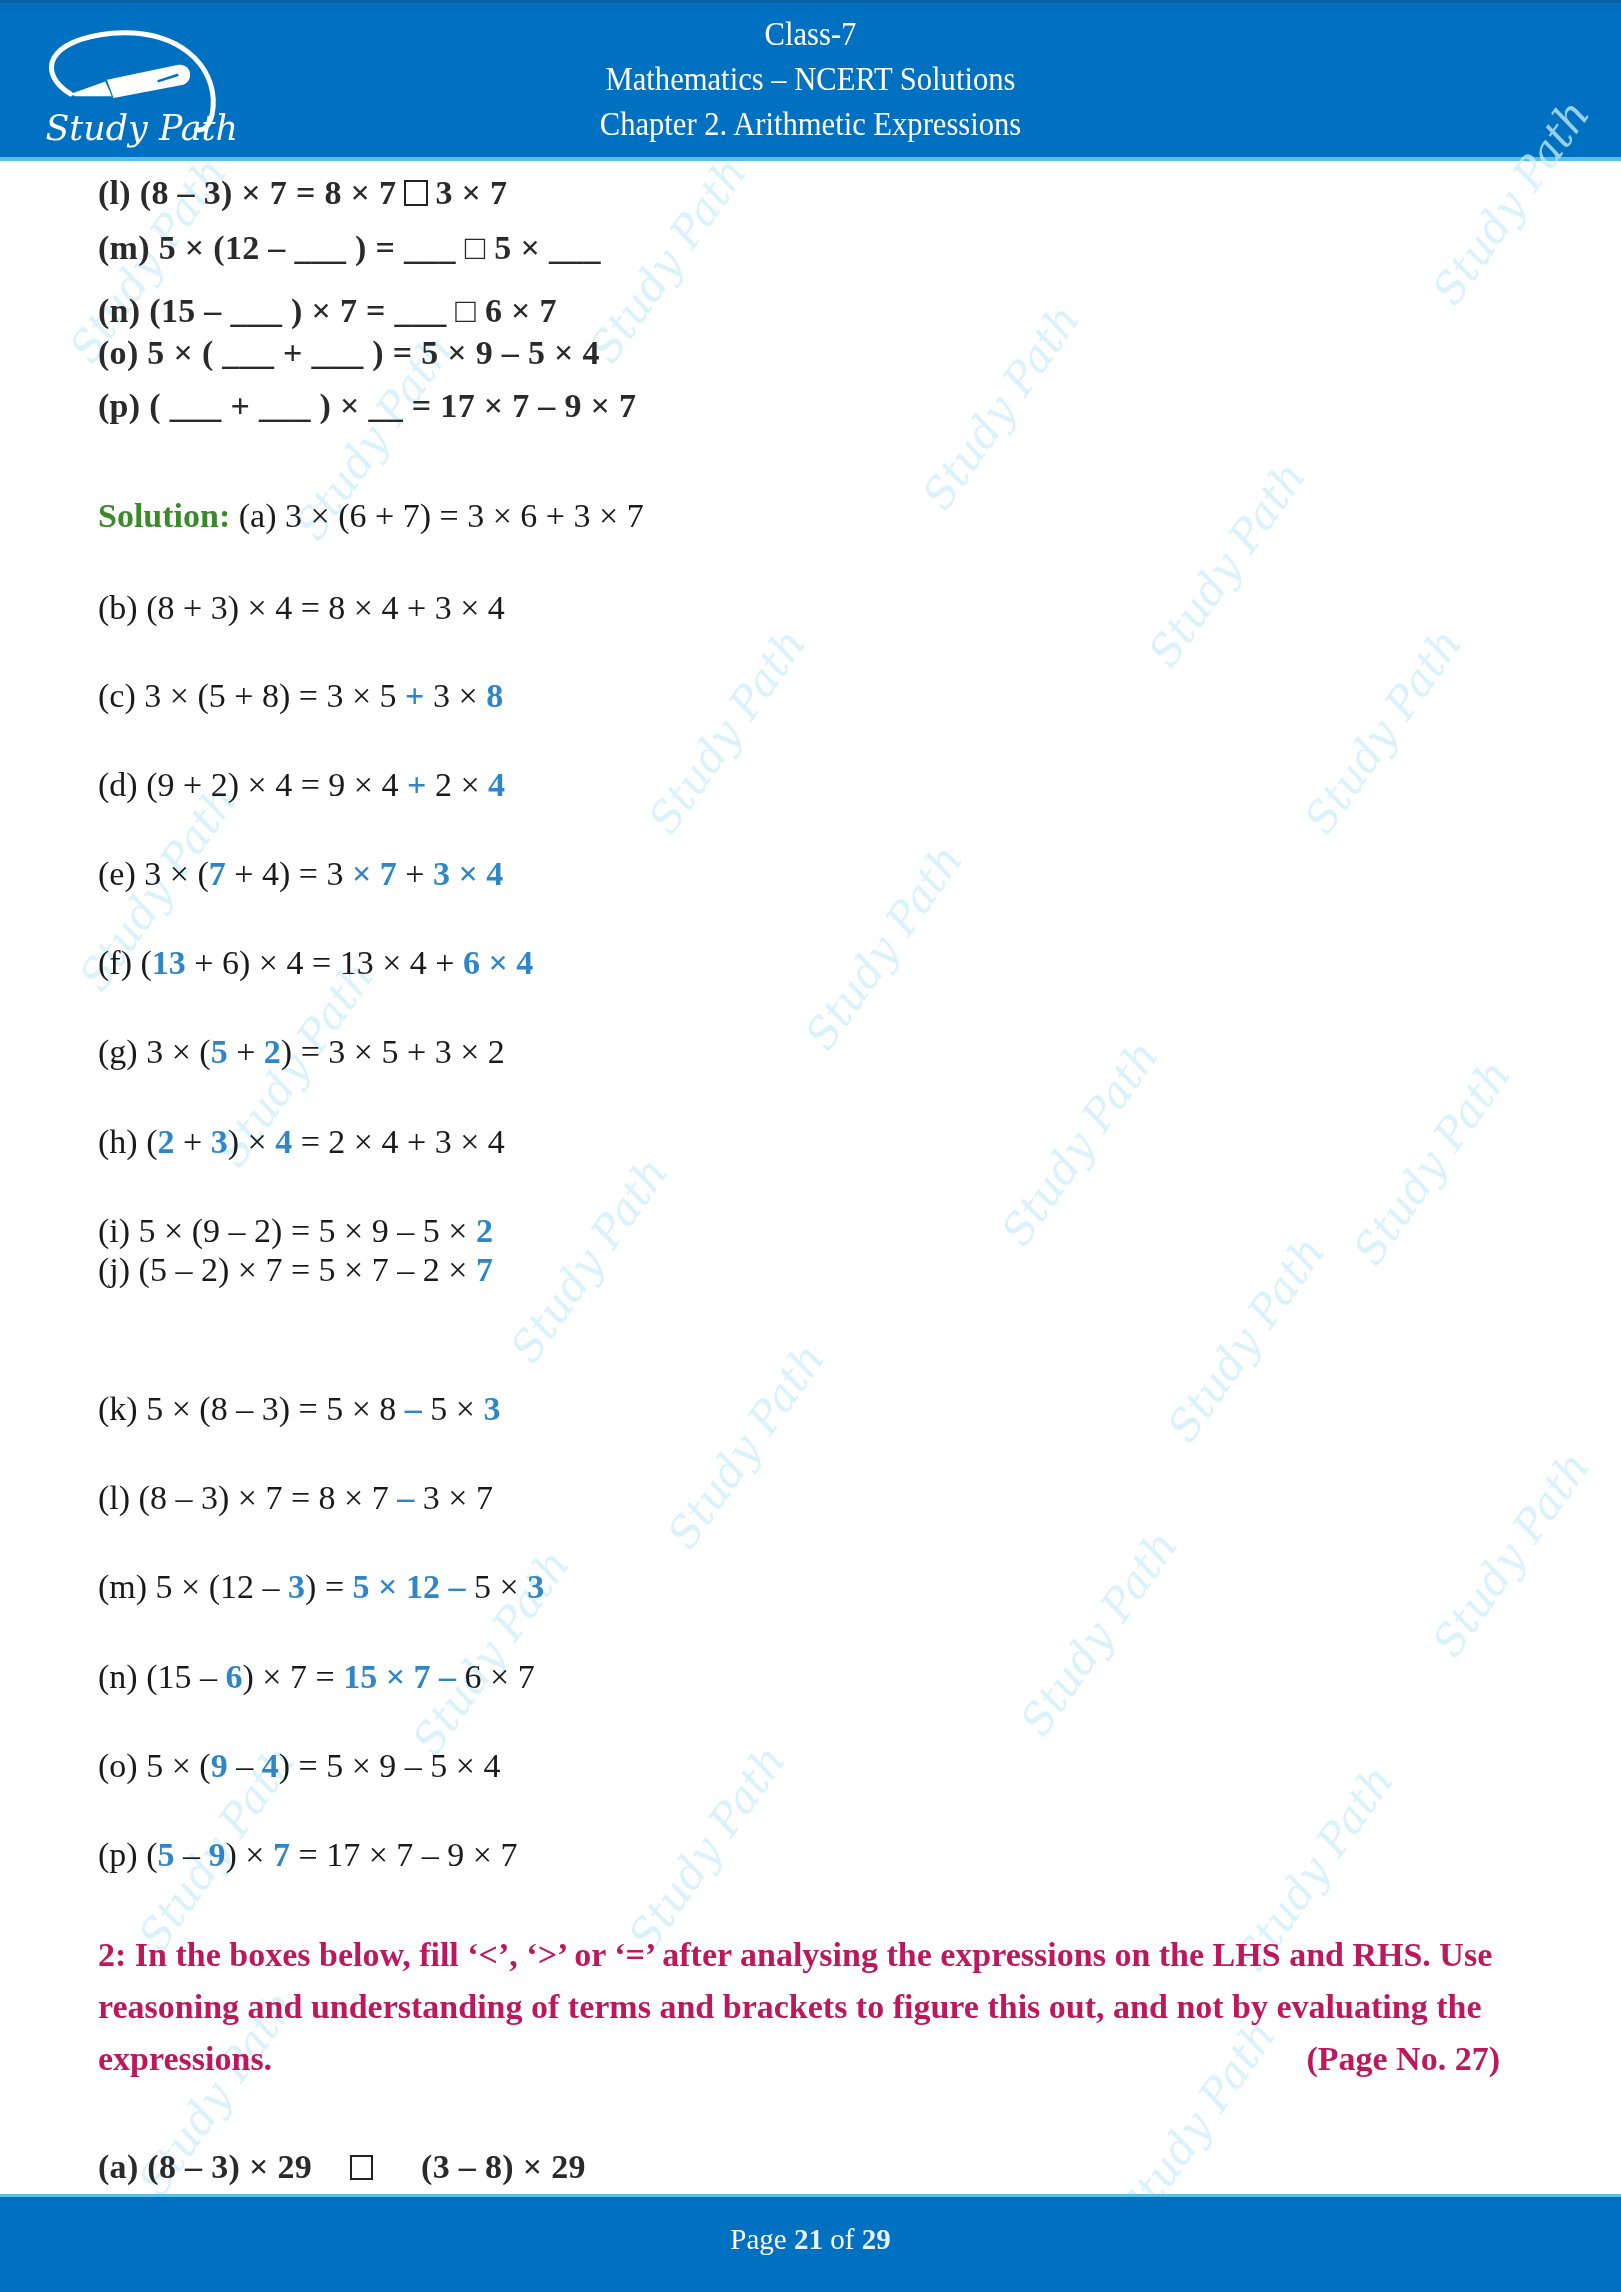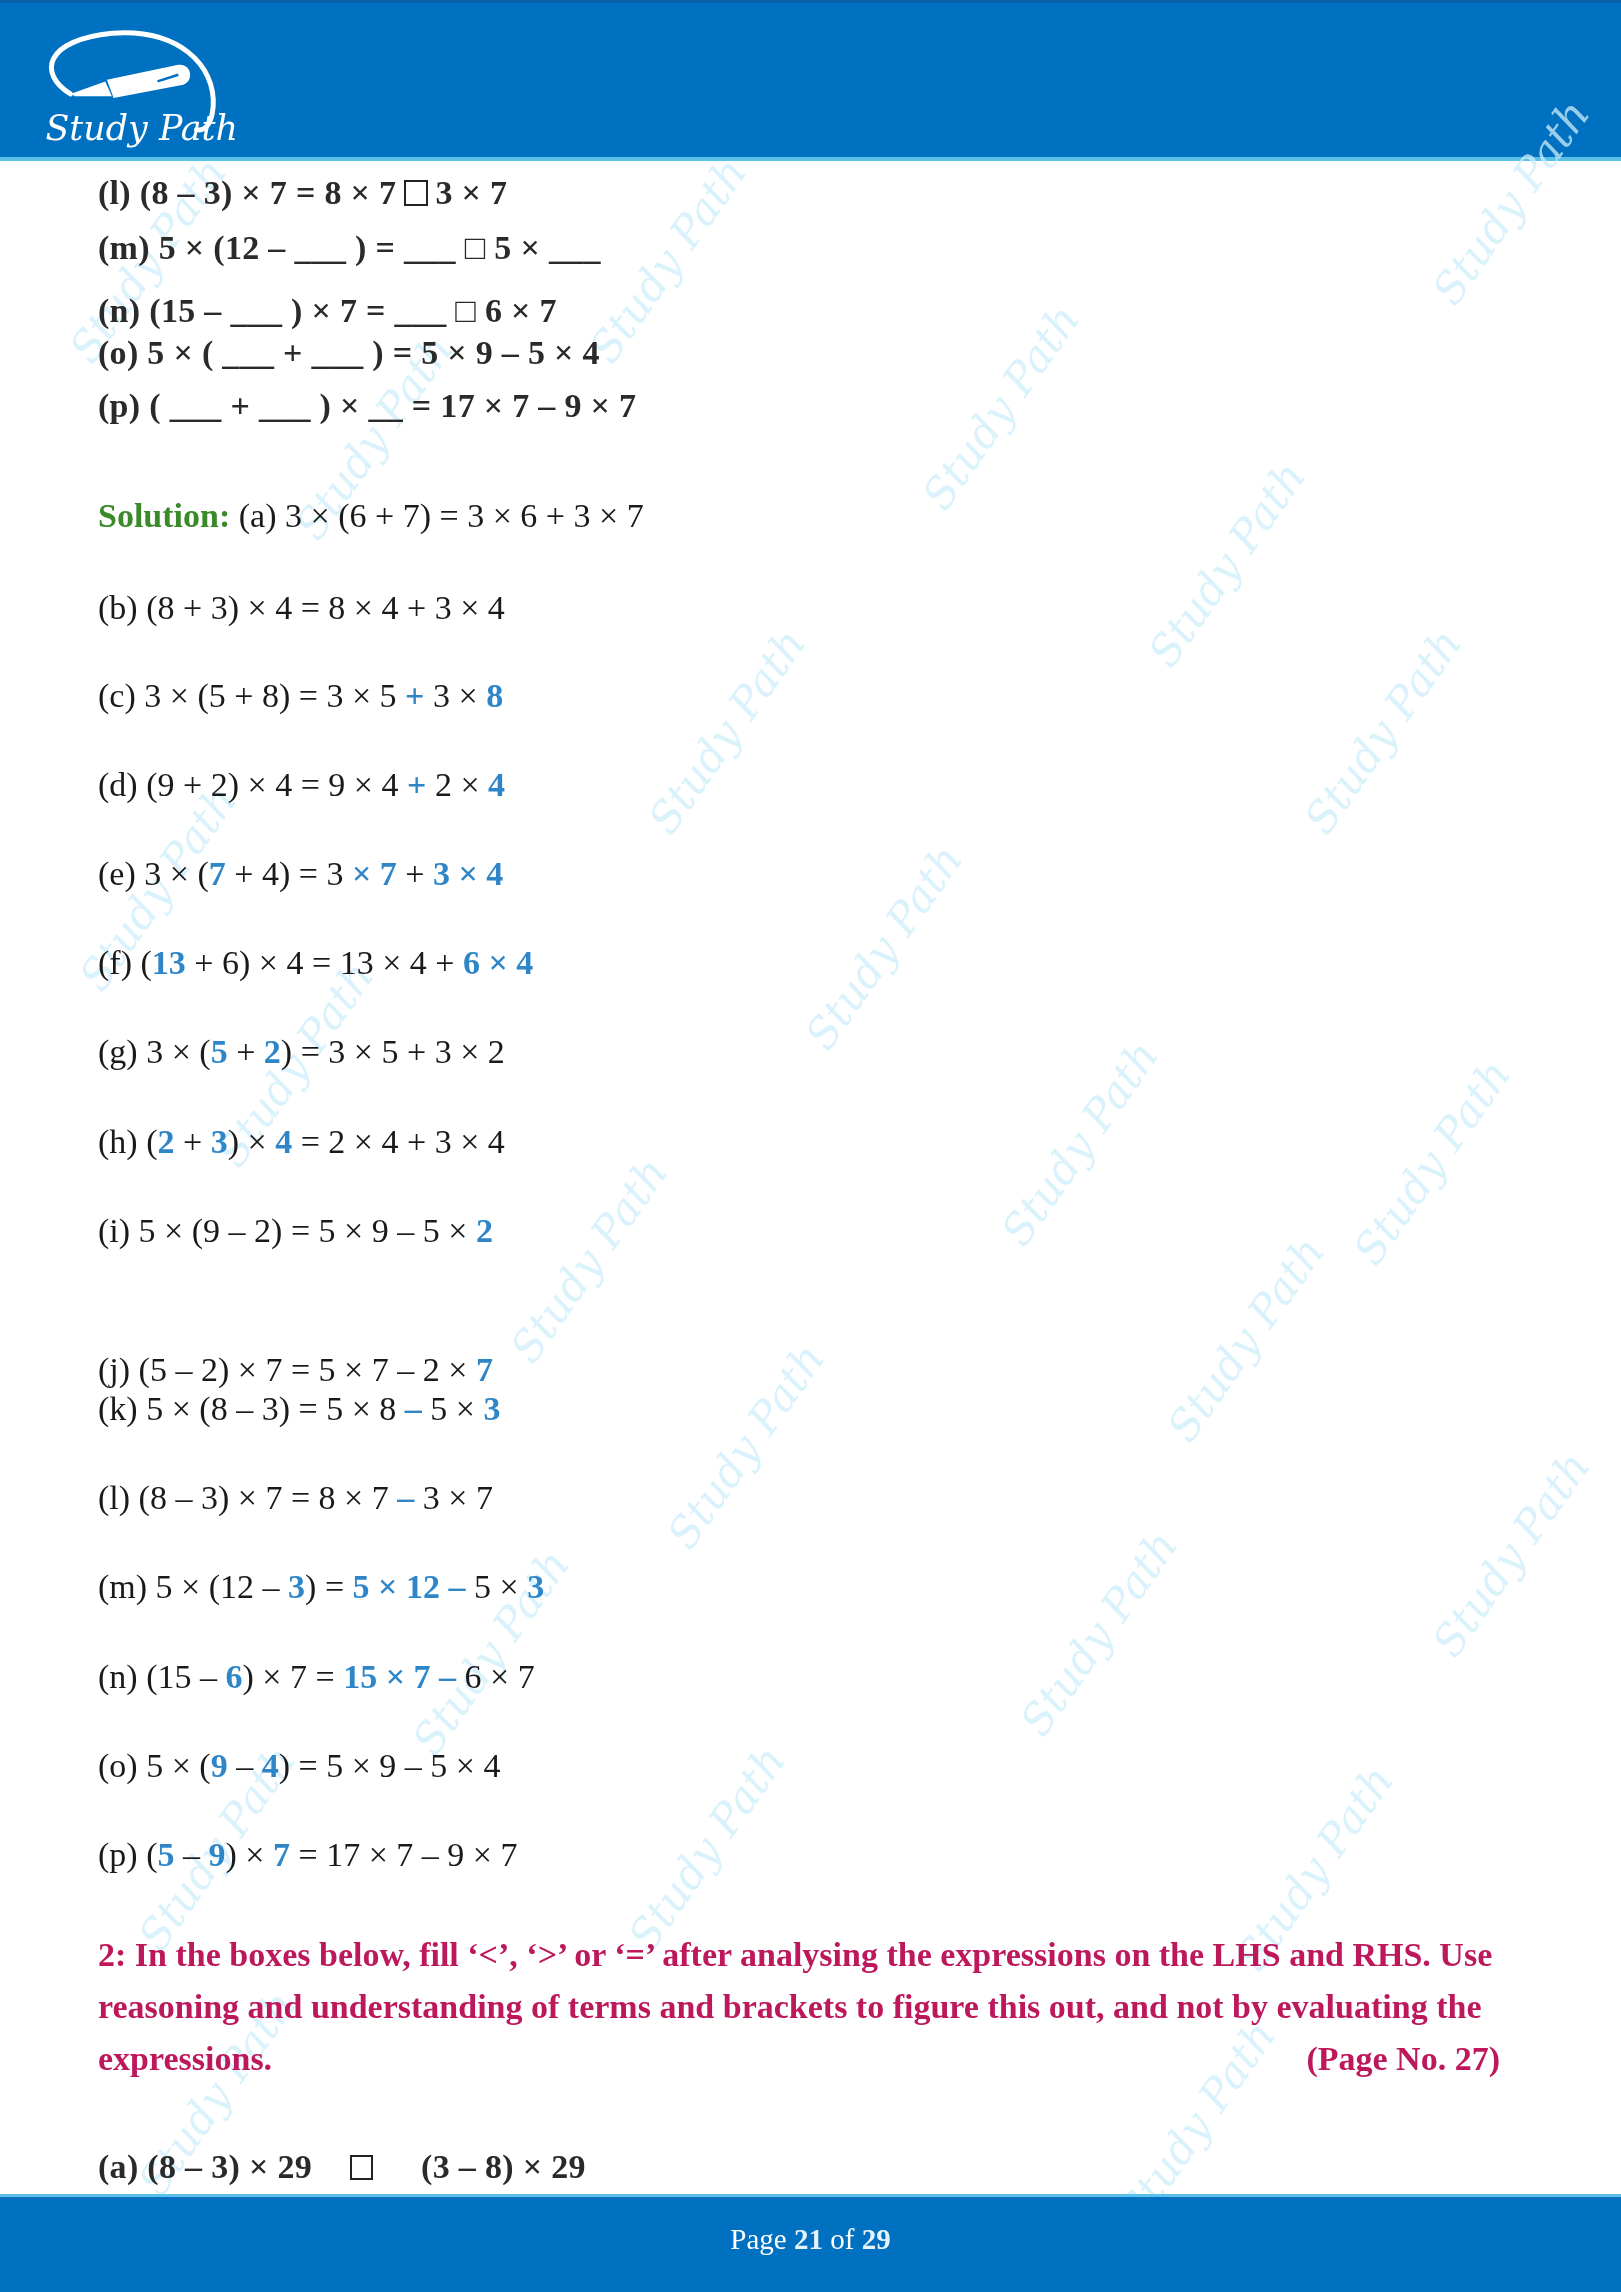--- a/index.html
+++ b/index.html
@@ -63,20 +63,25 @@
 <body>
 
 <div class="header">
   <svg class="logo" viewBox="0 0 260 165">
     <path d="M60 95 C20 70 30 30 110 22 C190 16 235 60 232 110 C230 135 220 140 212 138" fill="none" stroke="#fff" stroke-width="6" stroke-linecap="round"></path>
     <path d="M60 95 L102 80 L110 98 L66 98 Z" fill="#fff"></path>
     <path d="M104 78 L190 60 C205 58 210 78 196 84 L112 100 Z" fill="#fff"></path>
     <path d="M165 80 L190 72" stroke="#0070c0" stroke-width="3"></path>
     <text x="30" y="150" fill="#fff" font-family="DejaVu Serif, serif" font-style="italic" font-size="42">Study Path</text>
   </svg>
+  <div class="header-text">
+    <div>Class-7</div>
+    <div>Mathematics – NCERT Solutions</div>
+    <div>Chapter 2. Arithmetic Expressions</div>
+  </div>
 </div>
 
 <div class="watermarks">
   <span class="wm" style="left:29px;top:78px">Study Path</span>
   <span class="wm" style="left:255px;top:255px">Study Path</span>
   <span class="wm" style="left:549px;top:78px">Study Path</span>
   <span class="wm" style="left:882px;top:225px">Study Path</span>
   <span class="wm" style="left:1108px;top:382px">Study Path</span>
   <span class="wm" style="left:1392px;top:19.6px">Study Path</span>
   <span class="wm" style="left:1264px;top:549px">Study Path</span>
@@ -144,21 +149,21 @@
   </div>
   <div class="line sol" style="top:873px">
     <span>(g)</span> 3 × (<span class="hl">5</span> + <span class="hl">2</span>) = 3 × 5 + 3 × 2
   </div>
   <div class="line sol" style="top:963px">
     <span>(h)</span> (<span class="hl">2</span> + <span class="hl">3</span>) × <span class="hl">4</span> = 2 × 4 + 3 × 4
   </div>
   <div class="line sol" style="top:1052px">
     <span>(i)</span> 5 × (9 – 2) = 5 × 9 – 5 × <span class="hl">2</span>
   </div>
-  <div class="line sol" style="top:1191px">
+  <div class="line sol" style="top:1091px">
     <span>(j)</span> (5 – 2) × 7 = 5 × 7 – 2 × <span class="hl">7</span>
   </div>
   <div class="line sol" style="top:1230px">
     <span>(k)</span> 5 × (8 – 3) = 5 × 8 <span class="hl">–</span> 5 × <span class="hl">3</span>
   </div>
   <div class="line sol" style="top:1319px">
     <span>(l)</span> (8 – 3) × 7 = 8 × 7 <span class="hl">–</span> 3 × 7
   </div>
   <div class="line sol" style="top:1408px">
     <span>(m)</span> 5 × (12 – <span class="hl">3</span>) = <span class="hl">5 × 12 –</span> 5 × <span class="hl">3</span>

